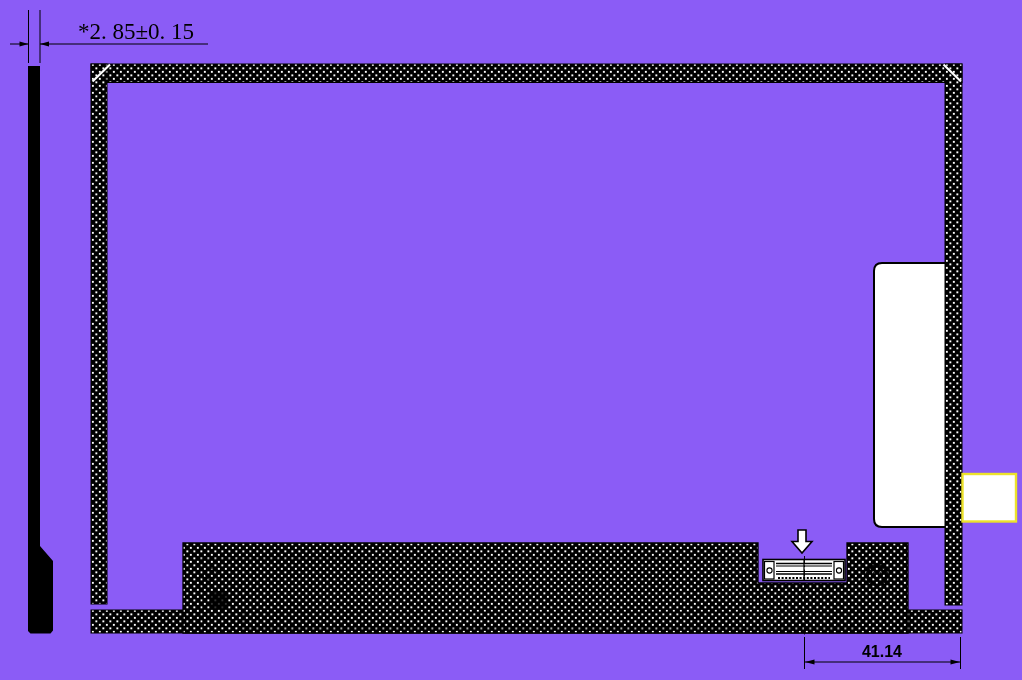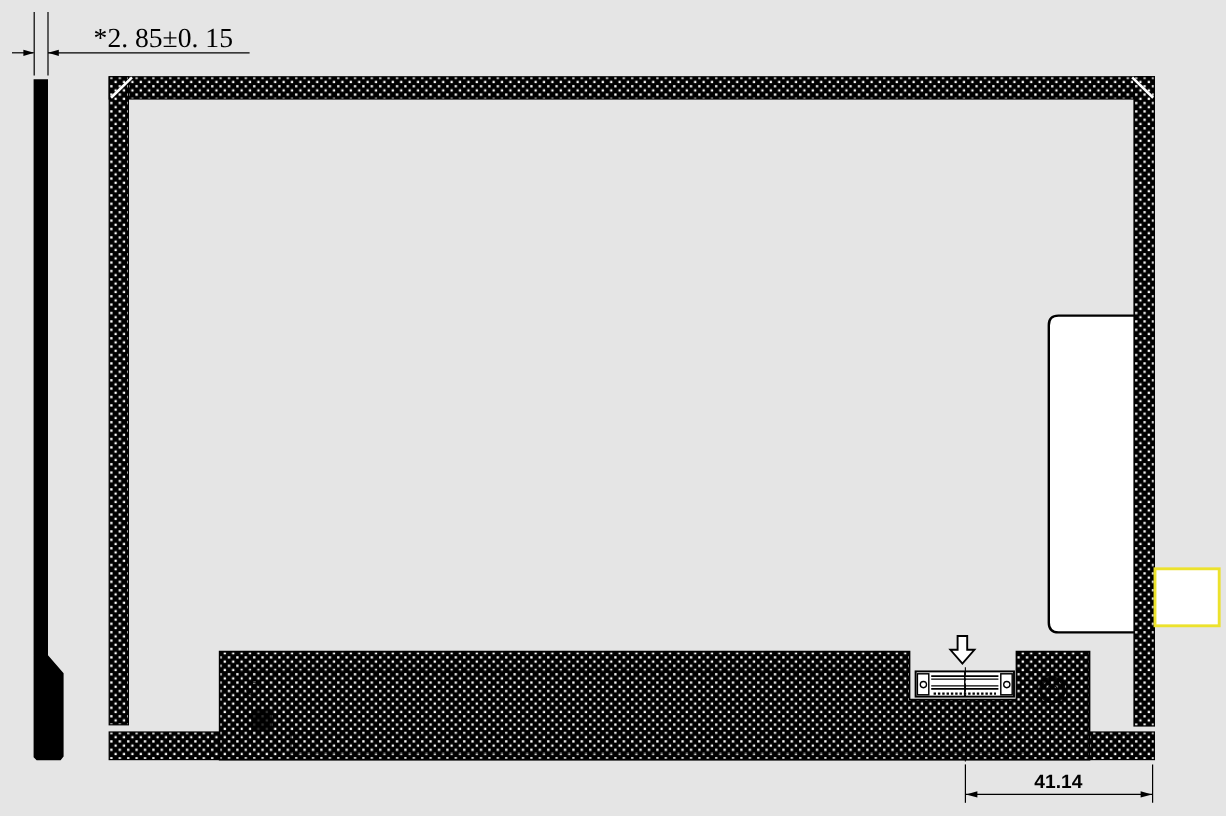--- a/index.html
+++ b/index.html
@@ -1,16 +1,16 @@
 <!DOCTYPE html>
 <html><head>
 <meta charset="utf-8">
 <style>
   html,body{margin:0;padding:0;background:#ffffff;}
-  .canvas{position:relative;width:1022px;height:680px;background:#e5e5e5;overflow:hidden;
+  .canvas{position:relative;width:1022px;height:680px;background:#8b5cf6;overflow:hidden;
           font-family:"Liberation Sans",sans-serif;}
   svg{display:block;}
   .dim-text-serif{font-family:"Liberation Serif","DejaVu Serif",serif;font-size:23px;fill:#000;}
   .dim-text-sans{font-family:"Liberation Sans","DejaVu Sans",sans-serif;font-size:16px;font-weight:bold;fill:#000;}
   .thinline{stroke:#000;stroke-width:1;fill:none;}
 </style>
 </head>
 <body>
 
 <div class="canvas">

